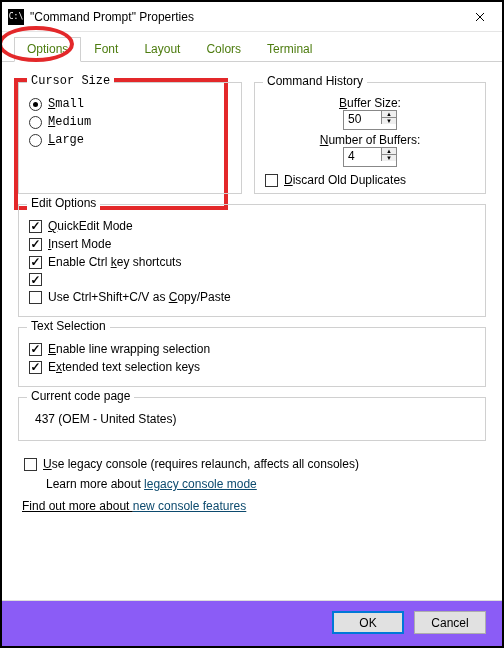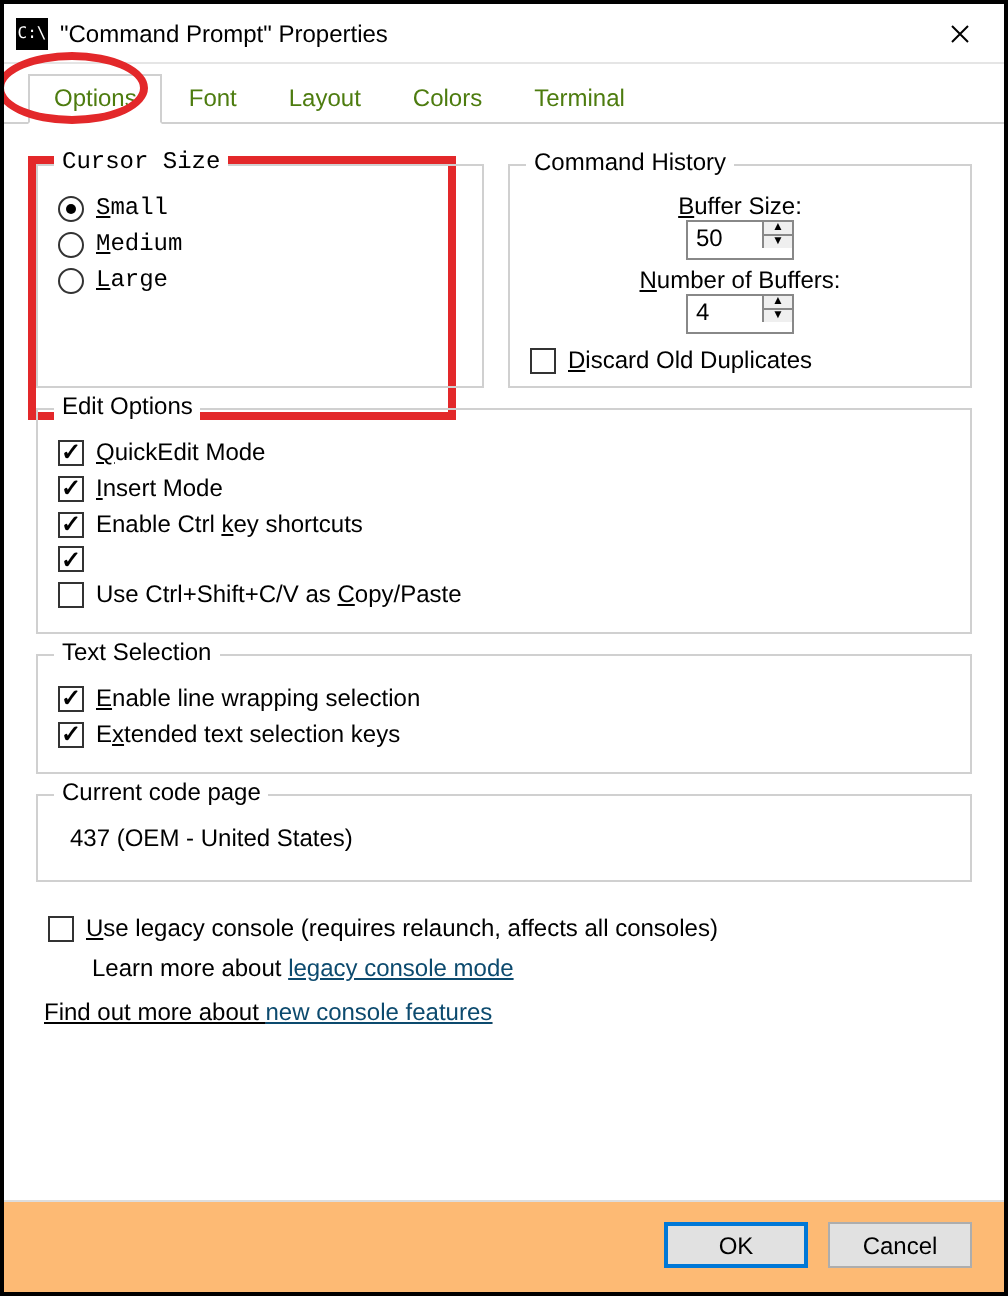--- a/index.html
+++ b/index.html
@@ -123,21 +123,21 @@
   .spinner .btns div { flex: 1; display:flex; align-items:center; justify-content:center; font-size:6px; background:#efefef; }
   .spinner .btns .up { border-bottom: 1px solid #888; }
   .u { text-decoration: underline; }
   .link { color: #0c4a6e; text-decoration: underline; cursor: pointer; }
   .codepage { padding: 4px 6px 6px 6px; }
   .footer {
     display: flex; justify-content: flex-end; gap: 10px;
     padding: 10px 16px 12px 0;
     position: absolute;
     bottom: 2px; right: 2px; left: 2px;
-    background: #fdba74;
+    background: #8b5cf6;
     border-top: 1px solid #ddd;
   }
   .btn {
     min-width: 72px; height: 23px;
     border: 1px solid #adadad;
     background: #e1e1e1;
     font-size: 12px;
     display:flex; align-items:center; justify-content:center;
   }
   .btn.default { border: 2px solid #0078d7; background: #e1e1e1; }

